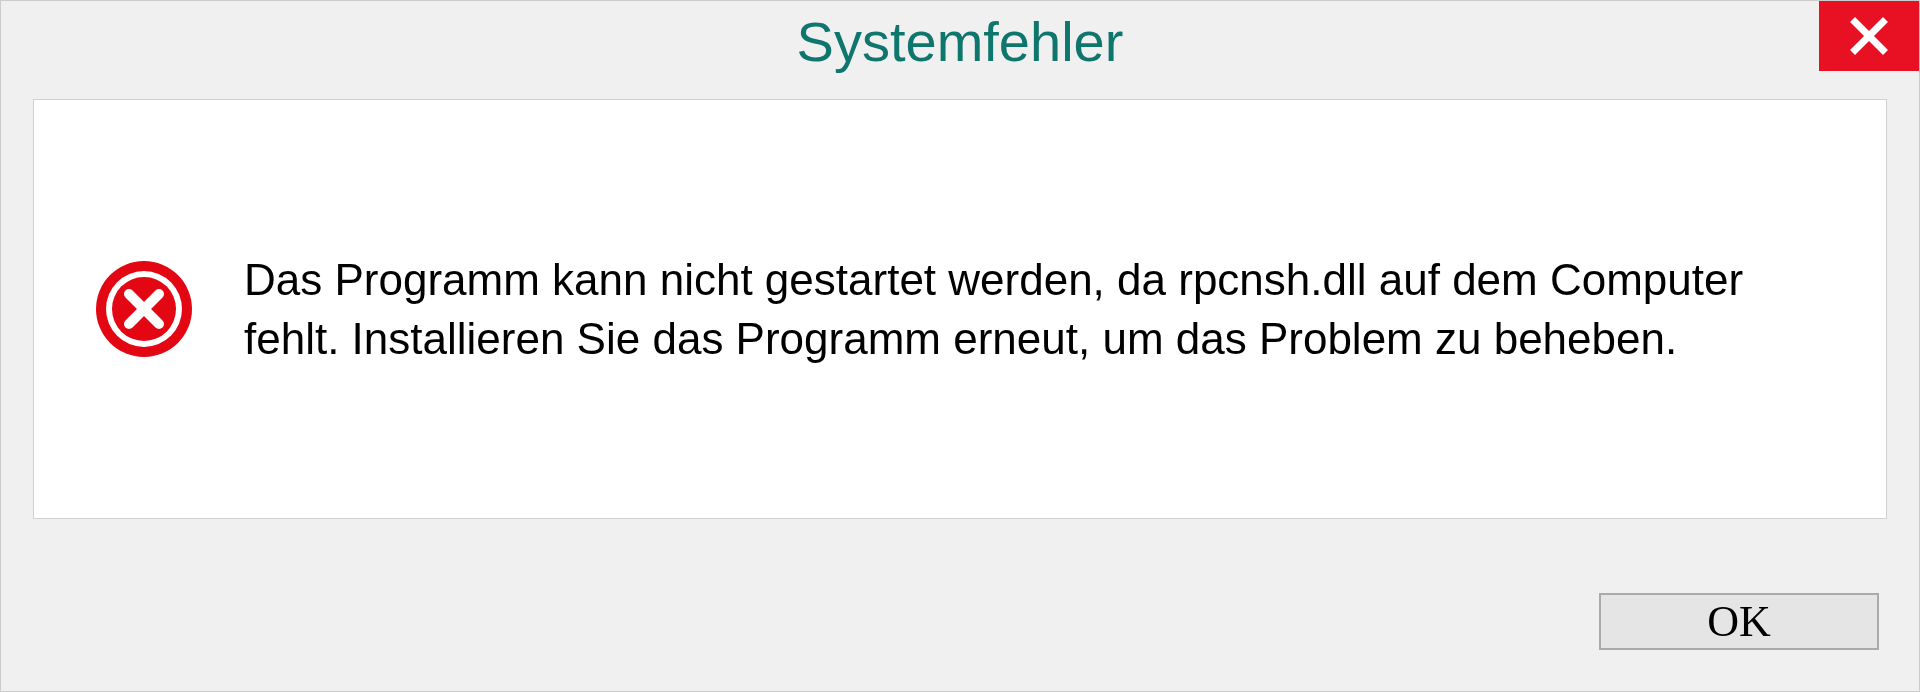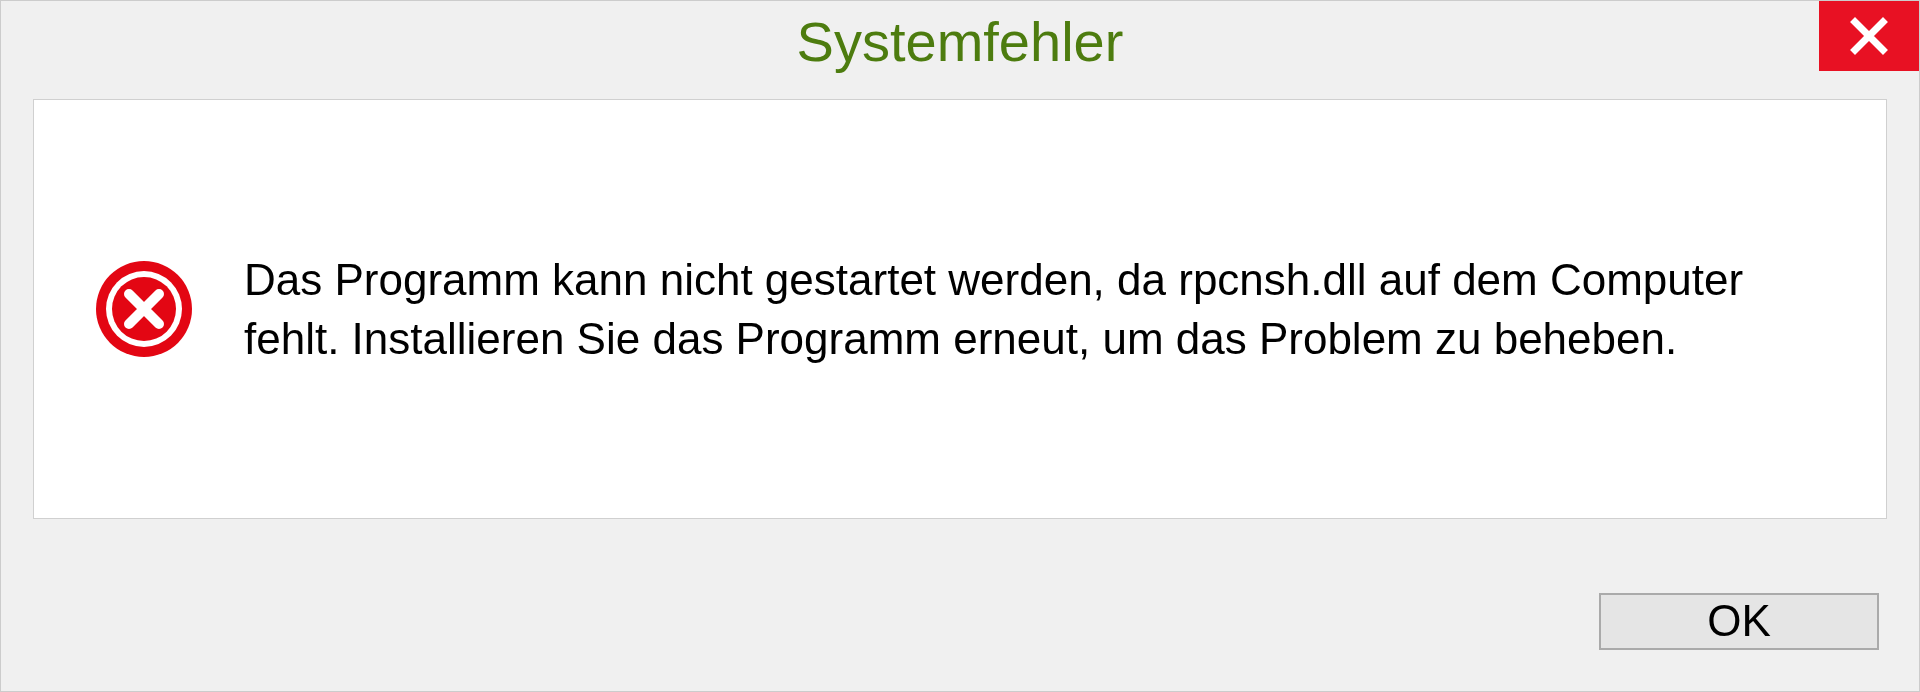--- a/index.html
+++ b/index.html
@@ -26,21 +26,21 @@
     }
     .titlebar {
       position: relative;
       height: 80px;
       display: flex;
       align-items: center;
       justify-content: center;
     }
     .title {
       font-size: 56px;
-      color: #4d7c0f;
+      color: #0f766e;
       font-weight: 400;
     }
     .close-btn {
       position: absolute;
       top: 0;
       right: 0;
       width: 100px;
       height: 70px;
       background: #e81123;
       display: flex;
@@ -99,21 +99,21 @@
       width: 280px;
       height: 57px;
       background: #e5e5e5;
       border: 2px solid #aaaaaa;
       font-size: 44px;
       color: #000000;
       cursor: pointer;
       display: flex;
       align-items: center;
       justify-content: center;
-      font-family: Liberation Sans, sans-serif;
+      font-family: Liberation Serif, serif;
     }
   </style>
 </head>
 <body>
 
 <div class="dialog">
 
   <div class="titlebar">
     <div class="title">Systemfehler</div>
     <div class="close-btn">

